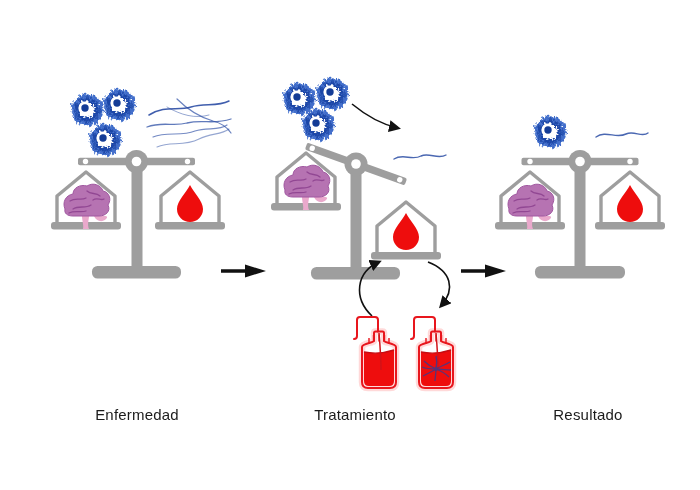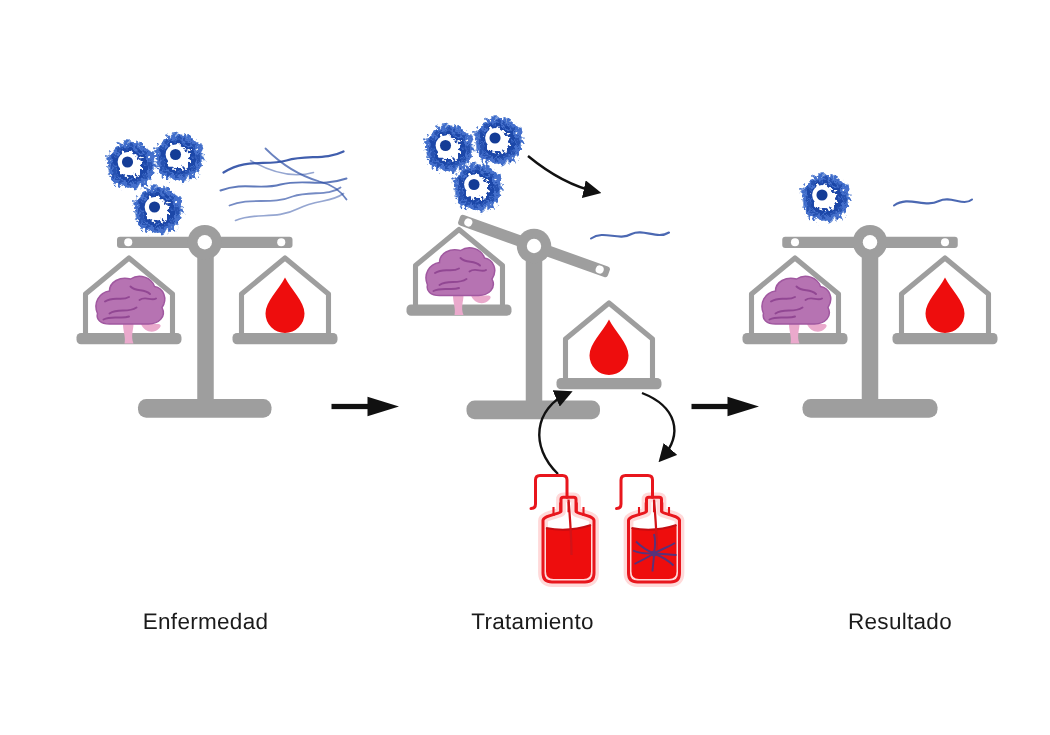--- a/index.html
+++ b/index.html
@@ -179,14 +179,14 @@
       <use href="#pan" transform="translate(530,170)"></use>
       <use href="#pan" transform="translate(630,170)"></use>
       <use href="#brain" transform="translate(530,204)"></use>
       <use href="#drop" transform="translate(630,205)"></use>
     </g>
   </g>
 </svg>
 
 <div class="stage-label" style="left:355px">Tratamiento</div>
 <div class="stage-label" style="left:137px">Enfermedad</div>
-<div class="stage-label" style="left:600px">Resultado</div>
+<div class="stage-label" style="left:588px">Resultado</div>
 </div>
 
 </body></html>

